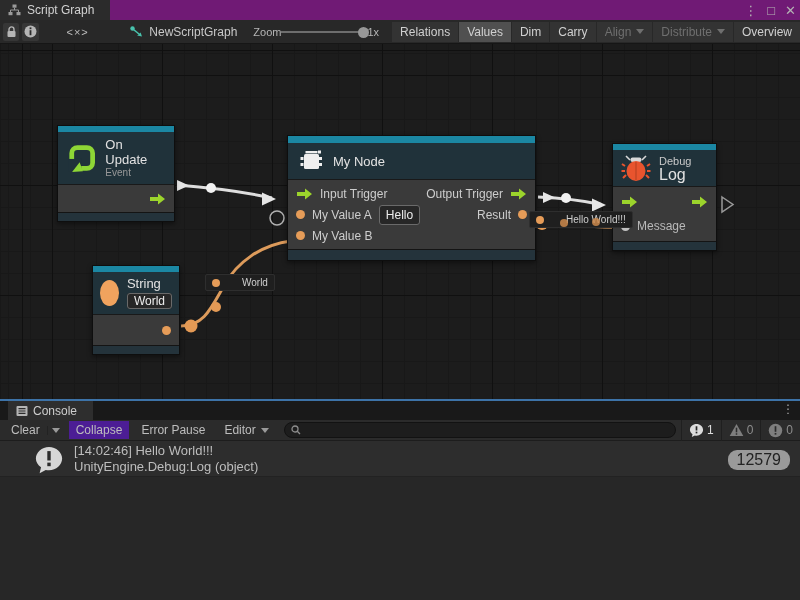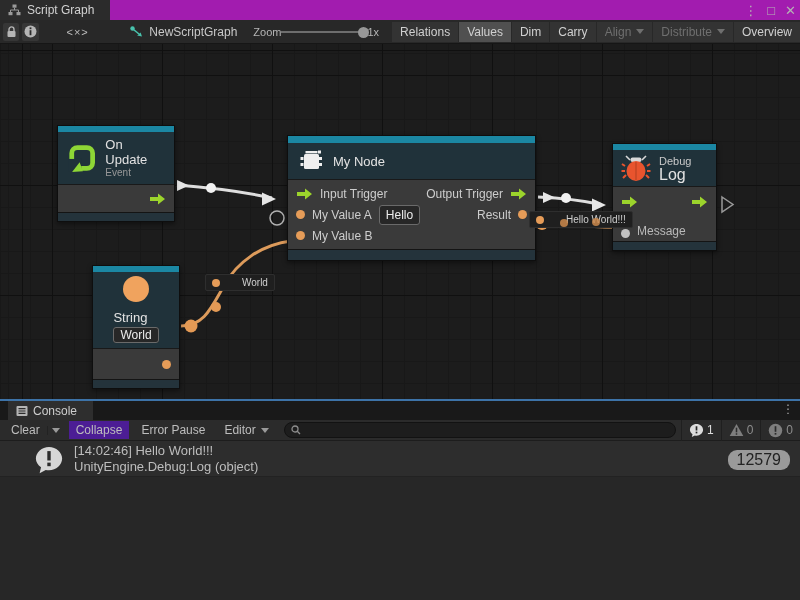--- a/index.html
+++ b/index.html
@@ -1,21 +1,21 @@
 <!DOCTYPE html>
 <html><head>
 <meta charset="utf-8">
 <style>
   * { margin:0; padding:0; box-sizing:border-box; }
   html,body { width:800px; height:600px; overflow:hidden; background:#191919;
     font-family:"Liberation Sans", sans-serif; -webkit-font-smoothing:antialiased; }
   #root { position:relative; width:800px; height:600px; background:#191919; overflow:hidden; color:#c8c8c8; }
 
   
-  .tabbar { position:absolute; left:0; top:0; width:800px; height:24px; background:#a21caf;text-align:center; }
+  .tabbar { position:absolute; left:0; top:0; width:800px; height:24px; background:#701a75;text-align:center; }
   .win-tab { position:absolute; left:0; top:0; height:20px; padding:0 16px 0 8px; background:#2b2b2b;
     display:flex; align-items:center; gap:6px; font-size:12px; color:#d2d2d2; }
   .win-ctrls { position:absolute; right:4px; top:1px; display:flex; gap:10px; align-items:center;
     font-size:13px; color:#b4b4b4; height:18px; }
   .win-ctrls span { cursor:default; }
 
   
   .gtoolbar { position:absolute; left:0; top:20px; width:800px; height:24px; background:#282828;
     border-bottom:1px solid #161616; display:flex; align-items:center; font-size:12px; color:#c4c4c4; }
   .icon-btn { width:22px; height:18px; margin-left:3px; background:#363636; border-radius:2px;
@@ -285,31 +285,31 @@
         <div class="prow" style="height:24px;">
           <svg width="17" height="12" viewBox="0 0 17 12">
               <path d="M1,4 h8 V0.5 l7,5.5 -7,5.5 V8 H1 z" fill="#9cd42c"></path>
             </svg>
           <span class="rside">
             <svg width="17" height="12" viewBox="0 0 17 12">
                 <path d="M1,4 h8 V0.5 l7,5.5 -7,5.5 V8 H1 z" fill="#9cd42c"></path>
               </svg>
           </span>
         </div>
-        <div class="prow" style="height:24px;align-items:flex-end;">
+        <div class="prow" style="height:24px;">
           <span class="dot gray"></span>
           <span style="color:#b9b9b9;">Message</span>
         </div>
       </div>
       <div class="nfoot"></div>
     </div>
 
     <div class="node" style="left:92px; top:221px; width:88px;">
       <div class="strip"></div>
-      <div class="nhead" style="padding:4px 7px;flex-direction:column;">
+      <div class="nhead" style="padding:4px 7px;">
         <span class="bigdot"></span>
         <div>
           <div class="ntitle">String</div>
           <span class="field">World</span>
         </div>
       </div>
       <div class="nbody">
         <div class="prow" style="height:24px;">
           <span class="rside">
               <span class="dot"></span>

